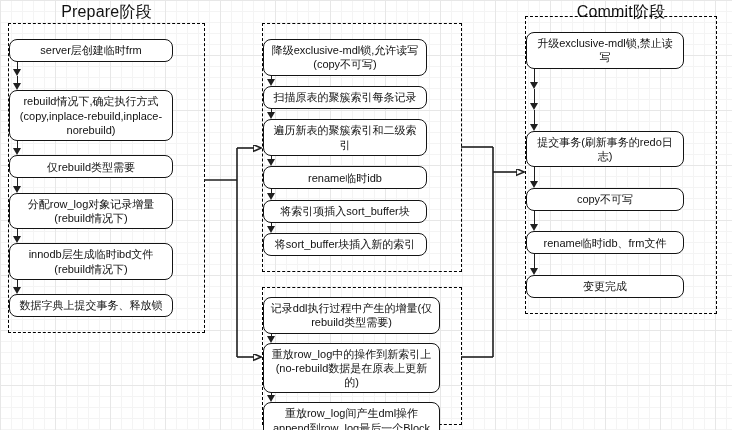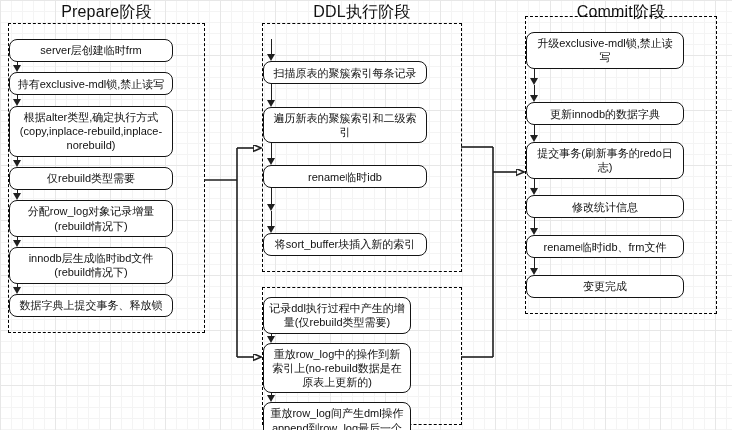--- a/index.html
+++ b/index.html
@@ -26,88 +26,88 @@
   }
   .node{
     flex:0 0 auto;box-sizing:border-box;
     background:#fff;border:1px solid #141414;border-radius:8px;
     display:flex;align-items:center;justify-content:center;
     text-align:center;font-size:11px;line-height:1.3;color:#111;
     padding:3px 5px;min-height:23px;
   }
   .w-l{width:164px}
   .w-m{width:164px}
-  .w-m2{width:148px}
+  .w-m2{width:177px}
   .w-r{width:158px}
   .varrow{
     flex:1 1 auto;min-height:9px;width:16px;
     display:flex;flex-direction:column;align-items:center;
   }
   .varrow i{flex:1 1 auto;width:0;border-left:1.5px solid #1f1f1f;}
   .varrow::after{
     content:"";flex:0 0 auto;width:0;height:0;margin-top:-1px;
     border-left:4.5px solid transparent;border-right:4.5px solid transparent;
     border-top:7px solid #1f1f1f;
   }
   .connectors{position:absolute;left:0;top:0;pointer-events:none;}
   .connectors path{stroke:#1f1f1f;stroke-width:1.6;fill:none;}
 </style>
 </head>
 <body>
 
 <div class="canvas">
 
   <div class="col-title" style="left:8px;width:197px;">Prepare阶段</div>
-  <div class="col-title" style="left:262px;width:200px;">DDL执行阶段</div>
   <div class="col-title" style="left:525px;width:192px;">Commit阶段</div>
 
   <div class="group" style="left:8px;top:23px;width:197px;height:310px;">
     <div class="node w-l">server层创建临时frm</div>
     <div class="varrow">
         <i></i>
       </div>
-    <div class="node w-l">持有exclusive-mdl锁,禁止读写</div>
     <div class="varrow">
         <i></i>
       </div>
-    <div class="node w-l">根据alter类型,确定执行方式(copy,inplace-rebuild,inplace-norebuild)</div>
+    <div class="node w-l">rebuild情况下,确定执行方式(copy,inplace-rebuild,inplace-norebuild)</div>
     <div class="varrow">
         <i></i>
       </div>
     <div class="node w-l">仅rebuild类型需要</div>
     <div class="varrow">
         <i></i>
       </div>
     <div class="node w-l">分配row_log对象记录增量(rebuild情况下)</div>
     <div class="varrow">
         <i></i>
       </div>
     <div class="node w-l">innodb层生成临时ibd文件(rebuild情况下)</div>
     <div class="varrow">
         <i></i>
       </div>
     <div class="node w-l">数据字典上提交事务、释放锁</div>
   </div>
 
   <div class="group" style="left:262px;top:23px;width:200px;height:249px;">
+    <div class="node w-m">降级exclusive-mdl锁,允许读写(copy不可写)</div>
     <div class="varrow">
         <i></i>
       </div>
     <div class="node w-m">扫描原表的聚簇索引每条记录</div>
     <div class="varrow">
         <i></i>
       </div>
     <div class="node w-m">遍历新表的聚簇索引和二级索引</div>
     <div class="varrow">
         <i></i>
       </div>
     <div class="node w-m">rename临时idb</div>
     <div class="varrow">
         <i></i>
       </div>
+    <div class="node w-m">将索引项插入sort_buffer块</div>
     <div class="varrow">
         <i></i>
       </div>
     <div class="node w-m">将sort_buffer块插入新的索引</div>
   </div>
 
   <div class="group" style="left:262px;top:287px;width:200px;height:138px;padding:9px 0 8px;">
     <div class="node w-m2">记录ddl执行过程中产生的增量(仅rebuild类型需要)</div>
     <div class="varrow">
         <i></i>
@@ -120,29 +120,28 @@
   </div>
 
   <div class="group" style="left:525px;top:16px;width:192px;height:298px;">
     <div class="node w-r">升级exclusive-mdl锁,禁止读写</div>
     <div class="varrow">
         <i></i>
       </div>
     <div class="varrow">
         <i></i>
       </div>
-    <div class="node w-r">更新innodb的数据字典</div>
     <div class="varrow">
         <i></i>
       </div>
     <div class="node w-r">提交事务(刷新事务的redo日志)</div>
     <div class="varrow">
         <i></i>
       </div>
-    <div class="node w-r">修改统计信息</div>
+    <div class="node w-r">copy不可写</div>
     <div class="varrow">
         <i></i>
       </div>
     <div class="node w-r">rename临时idb、frm文件</div>
     <div class="varrow">
         <i></i>
       </div>
     <div class="node w-r">变更完成</div>
   </div>
 

